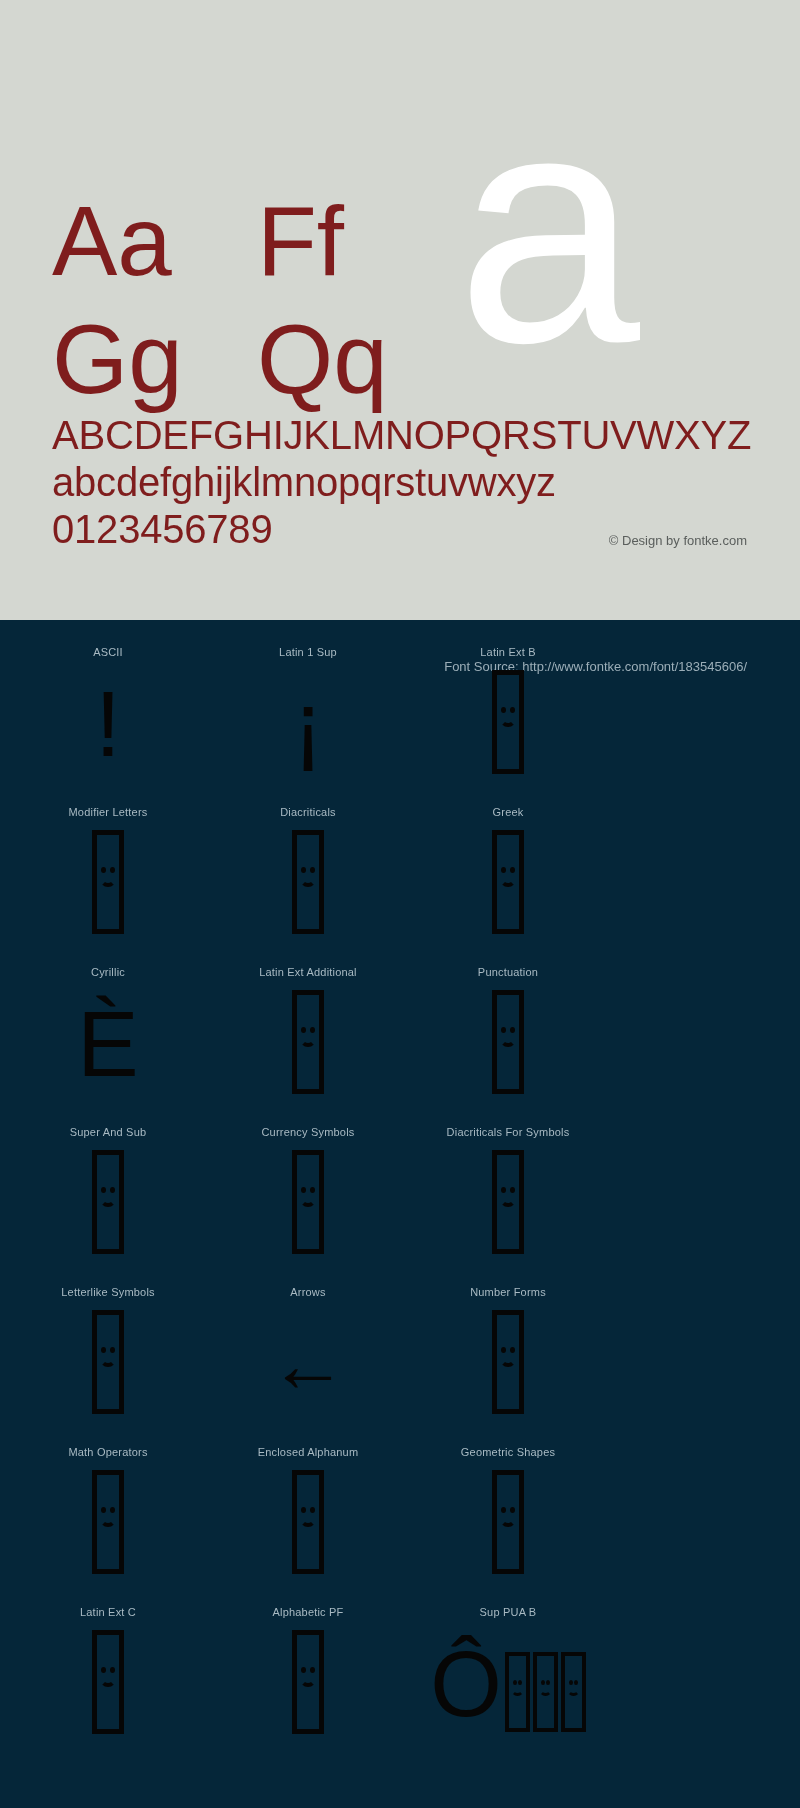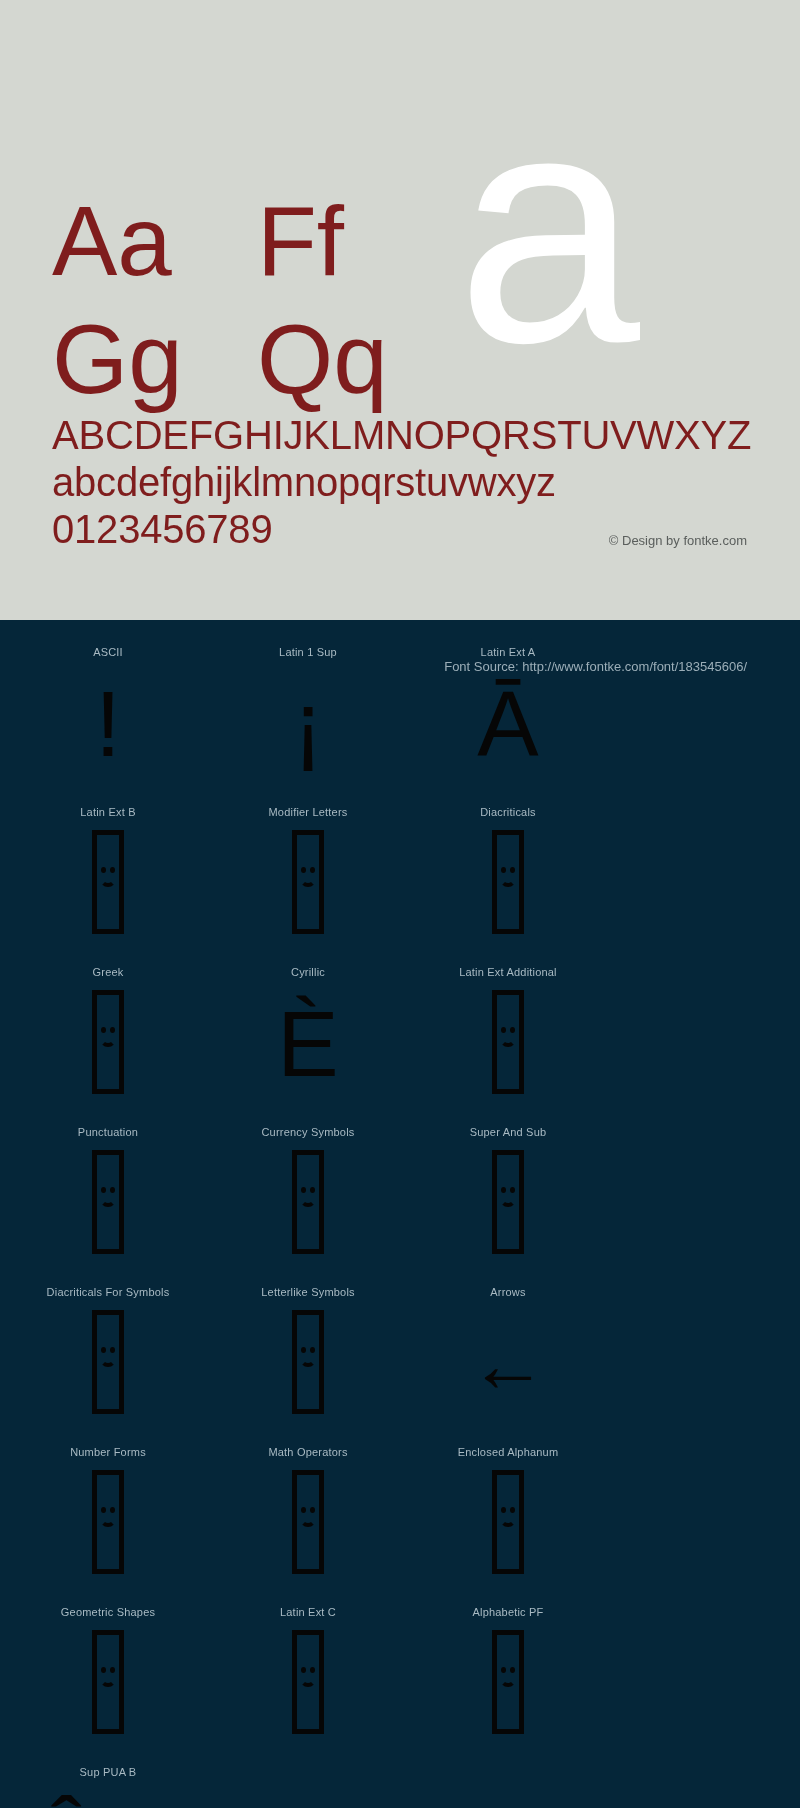--- a/index.html
+++ b/index.html
@@ -259,26 +259,20 @@
             <span class="glyph-char">!</span>
           </div>
         </div>
         <div class="block-cell">
           <div class="block-label">Latin 1 Sup</div>
           <div class="block-glyph">
             <span class="glyph-char">¡</span>
           </div>
         </div>
         <div class="block-cell">
-          <div class="block-label">Latin Ext A</div>
-          <div class="block-glyph">
-            <span class="glyph-char">Ā</span>
-          </div>
-        </div>
-        <div class="block-cell">
           <div class="block-label">Latin Ext B</div>
           <div class="block-glyph">
             <div class="tofu">
               <span class="eye left"></span>
               <span class="eye right"></span>
               <span class="mouth"></span>
             </div>
           </div>
         </div>
         <div class="block-cell">
@@ -331,31 +325,31 @@
           <div class="block-label">Punctuation</div>
           <div class="block-glyph">
             <div class="tofu">
               <span class="eye left"></span>
               <span class="eye right"></span>
               <span class="mouth"></span>
             </div>
           </div>
         </div>
         <div class="block-cell">
+          <div class="block-label">Super And Sub</div>
+          <div class="block-glyph">
+            <div class="tofu">
+              <span class="eye left"></span>
+              <span class="eye right"></span>
+              <span class="mouth"></span>
+            </div>
+          </div>
+        </div>
+        <div class="block-cell">
           <div class="block-label">Currency Symbols</div>
-          <div class="block-glyph">
-            <div class="tofu">
-              <span class="eye left"></span>
-              <span class="eye right"></span>
-              <span class="mouth"></span>
-            </div>
-          </div>
-        </div>
-        <div class="block-cell">
-          <div class="block-label">Super And Sub</div>
           <div class="block-glyph">
             <div class="tofu">
               <span class="eye left"></span>
               <span class="eye right"></span>
               <span class="mouth"></span>
             </div>
           </div>
         </div>
         <div class="block-cell">
           <div class="block-label">Diacriticals For Symbols</div>

